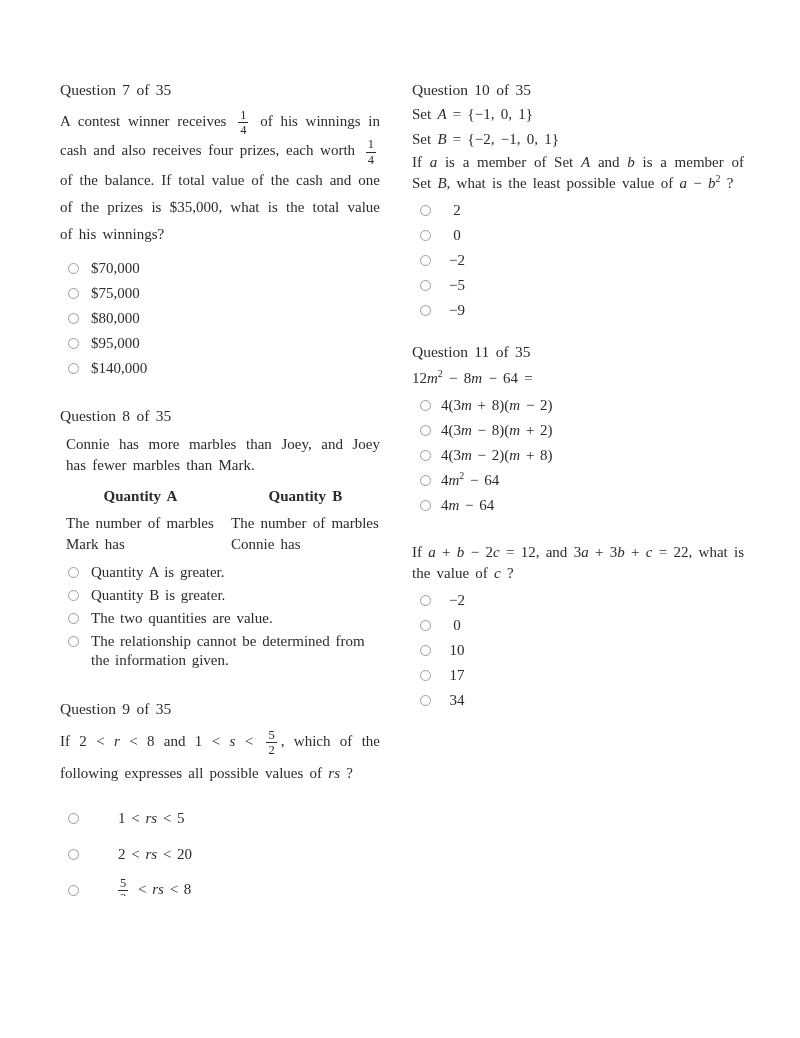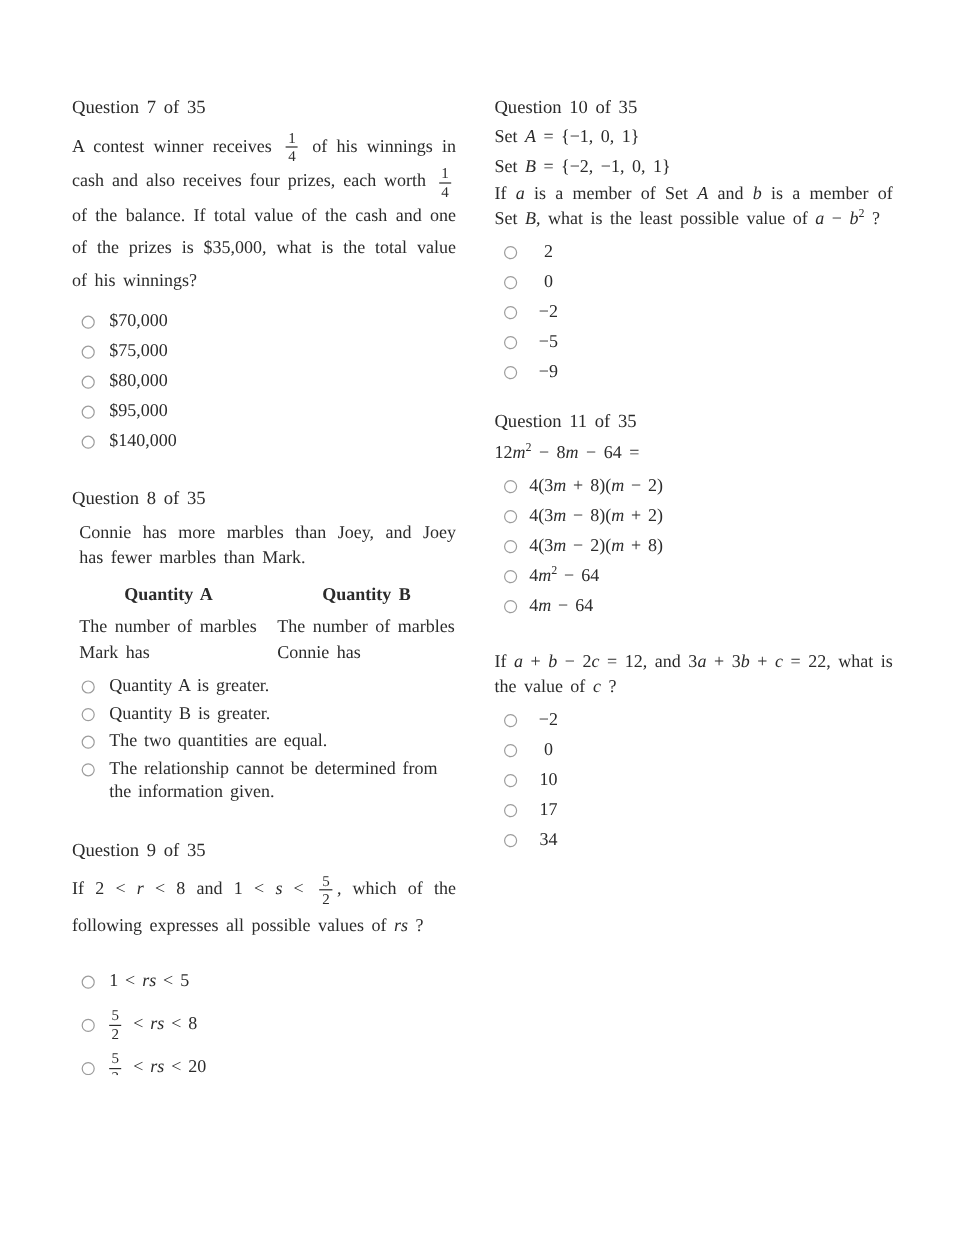--- a/index.html
+++ b/index.html
@@ -30,21 +30,21 @@
   
   .frac{
     display:inline-flex;flex-direction:column;align-items:center;
     vertical-align:middle;line-height:1.15;font-size:12.5px;margin:0 4px;
   }
   .fnum{border-bottom:1px solid #2b2b2b;padding:0 2px;}
   .fden{padding:0 2px;}
   
   .options{margin-top:8px;padding-left:8px;}
   .option{display:flex;align-items:center;height:25px;word-spacing:2px;}
-  .option-tall{height:36px;}
+  .option-tall{height:36px;gap:27px;}
   .option-multi{height:auto;align-items:flex-start;margin-bottom:4px;line-height:19px;}
   .option-multi .radio{margin-top:4px;}
   .radio{
     width:11px;height:11px;border:1px solid #9c9c9c;border-radius:50%;
     flex-shrink:0;background:#fff;box-sizing:border-box;
   }
   .olabel{margin-left:12px;}
   .numbox{margin-left:14px;display:inline-block;min-width:24px;text-align:center;}
   .q-gap-26{margin-top:26px;}
   .q-gap-30{margin-top:30px;}
@@ -129,21 +129,21 @@
         <div class="option option-multi">
           <span class="radio"></span>
           <span class="olabel">Quantity A is greater.</span>
         </div>
         <div class="option option-multi">
           <span class="radio"></span>
           <span class="olabel">Quantity B is greater.</span>
         </div>
         <div class="option option-multi">
           <span class="radio"></span>
-          <span class="olabel">The two quantities are equal.</span>
+          <span class="olabel">The two quantities are value.</span>
         </div>
         <div class="option option-multi">
           <span class="radio"></span>
           <span class="olabel">The relationship cannot be determined from the information given.</span>
         </div>
       </div>
     </section>
 
     <section class="q-gap-30">
       <h2 class="qheader">Question 9 of 35</h2>
@@ -151,20 +151,24 @@
             <span class="fnum">5</span>
             <span class="fden">2</span>
           </span><span>, which of the following expresses all possible values of </span><i class="v">rs</i><span> ?</span></p>
       <div class="options" style="margin-top:12px;">
         <div class="option option-tall">
           <span class="radio"></span>
           <span class="olabel"><span>1 &lt; </span><i class="v">rs</i><span> &lt; 5</span></span>
         </div>
         <div class="option option-tall">
           <span class="radio"></span>
+          <span class="olabel"><span>2 &lt; </span><i class="v">rs</i><span> &lt; 20</span></span>
+        </div>
+        <div class="option option-tall">
+          <span class="radio"></span>
           <span class="olabel"><span class="frac" style="margin-left:0;">
                 <span class="fnum">5</span>
                 <span class="fden">2</span>
               </span><span> &lt; </span><i class="v">rs</i><span> &lt; 8</span></span>
         </div>
         <div class="option option-tall">
           <span class="radio"></span>
           <span class="olabel"><span class="frac" style="margin-left:0;">
                 <span class="fnum">5</span>
                 <span class="fden">2</span>

